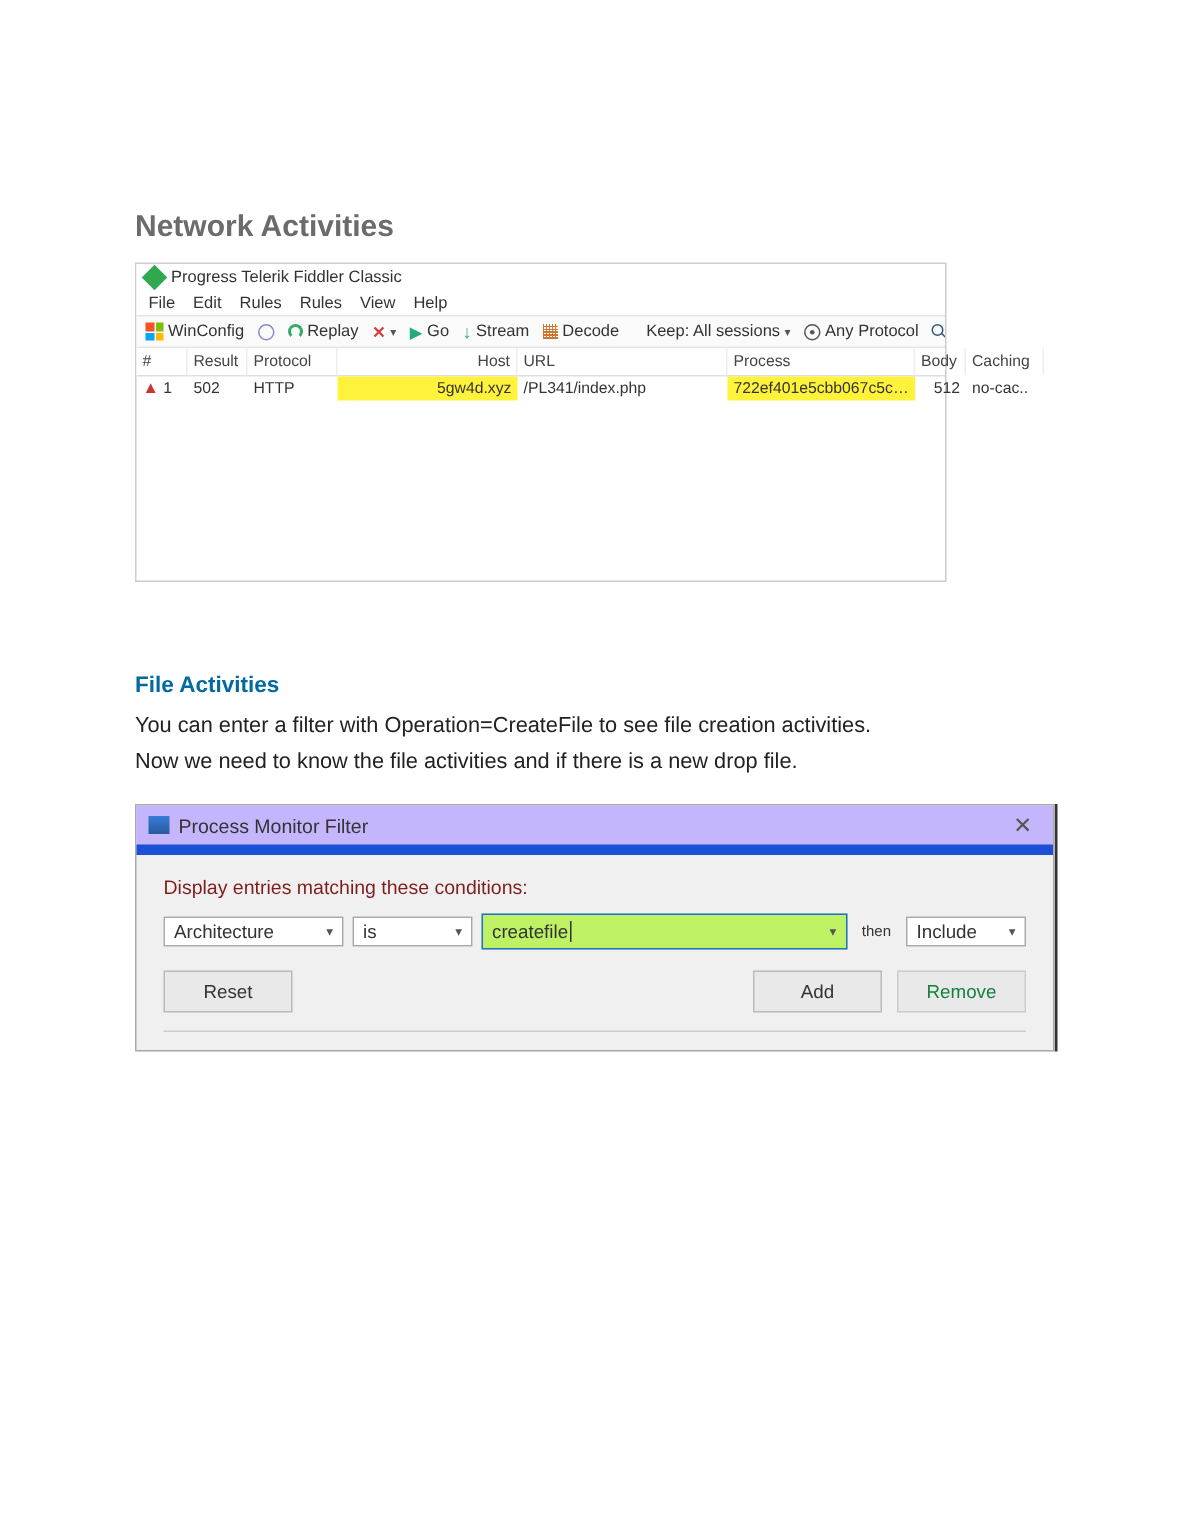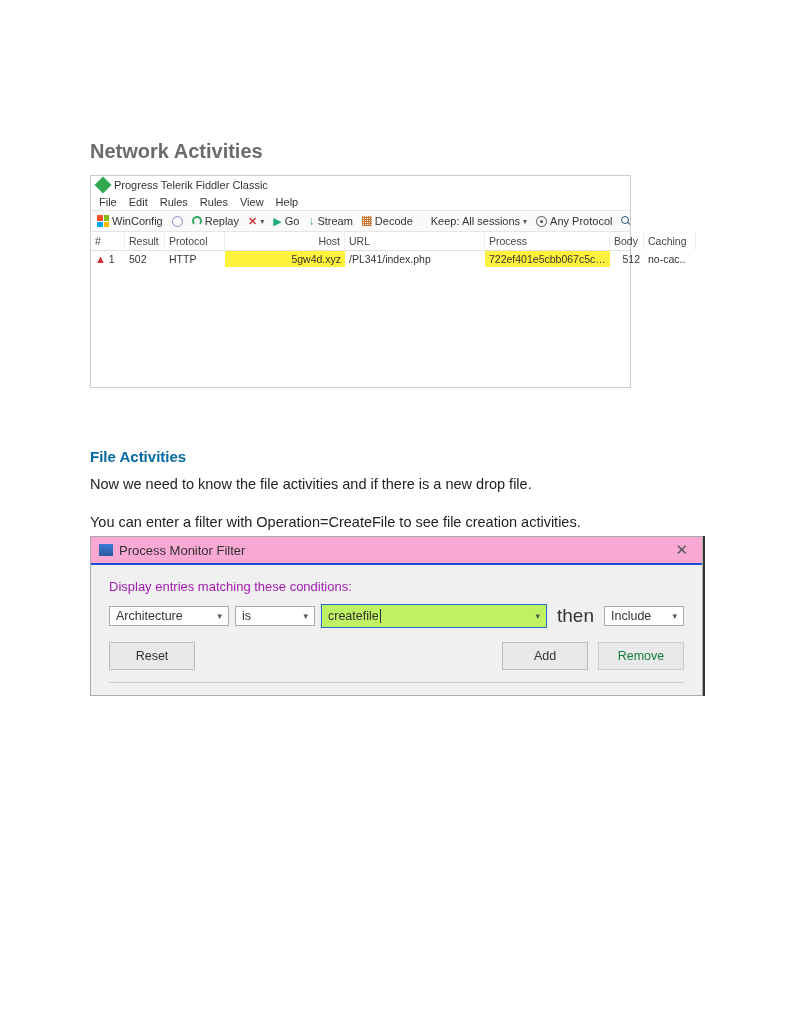--- a/index.html
+++ b/index.html
@@ -130,45 +130,45 @@
   }
   .pm-dialog {
     font-family:"Segoe UI", Tahoma, sans-serif;
     background:#f0f0f0;
     border:1px solid #aaa;
   }
   .pm-titlebar {
     display:flex;
     align-items:center;
     justify-content:space-between;
-    background:#f9a8d4;
+    background:#c4b5fd;
     padding:4px 8px;
-    border-bottom:2px solid #1d4ed8;
+    border-bottom:7px solid #1d4ed8;
   }
   .pm-titlebar-left { display:flex; align-items:center; gap:6px; font-size:13px; color:#333; }
   .pm-icon { width:14px;height:12px;background:linear-gradient(#3a7bd5,#285a9e); }
   .pm-close { font-size:15px;color:#555;padding:0 6px;cursor:default; }
   .pm-content { padding:14px 18px 12px 18px; }
-  .pm-label { font-size:13px;color:#a21caf;margin-bottom:10px; }
+  .pm-label { font-size:13px;color:#7f1d1d;margin-bottom:10px; }
   .pm-row { display:flex;align-items:center;gap:6px;margin-bottom:14px; }
   .pm-select {
     display:flex;align-items:center;justify-content:space-between;
     background:#fff;border:1px solid #aaa;
     font-size:12.5px;color:#333;height:20px;padding:0 6px;
   }
   .pm-select .dd { font-size:9px;color:#555; }
   .pm-input {
     background:#bef264;border:1px solid #1e6fd6;
     font-size:12.5px;color:#333;height:24px;padding:0 6px;
     display:flex;align-items:center;justify-content:space-between;
     flex:1;
   }
   .pm-input .dd { font-size:9px;color:#555; }
   .pm-cursor { border-right:1px solid #333; padding-right:1px; }
-  .pm-then { font-size:19px;color:#333;padding:0 4px; }
+  .pm-then { font-size:10px;color:#333;padding:0 4px; }
   .pm-btn-row { display:flex;justify-content:space-between;gap:10px; }
   .pm-btn {
     width:86px;height:28px;
     display:flex;align-items:center;justify-content:center;
     background:#e9e9e9;border:1px solid #bbb;
     font-size:12.5px;color:#333;
   }
   .pm-btn.disabled { color:#15803d;border-color:#ccc; }
   .pm-btn-right { display:flex;gap:10px; }
   .pm-hr { margin:12px 0 0 0;border:0;border-top:1px solid #ccc; }
@@ -261,22 +261,22 @@
       <div class="hl" style="text-align:right">5gw4d.xyz</div>
       <div>/PL341/index.php</div>
       <div class="hl">722ef401e5cbb067c5c3…</div>
       <div style="text-align:right">512</div>
       <div>no-cac..</div>
     </div>
     <div class="fiddler-body"></div>
   </div>
 
   <h3 class="sub-title">File Activities</h3>
+  <p class="body-text" style="margin-bottom:4px">You can enter a filter with Operation=CreateFile to see file creation activities.</p>
   <p class="body-text">Now we need to know the file activities and if there is a new drop file.</p>
-  <p class="body-text" style="margin-bottom:4px">You can enter a filter with Operation=CreateFile to see file creation activities.</p>
 
   <div class="pm-outer">
   <div class="pm-dialog">
     <div class="pm-titlebar">
       <div class="pm-titlebar-left">
         <span class="pm-icon"></span>
         <span>Process Monitor Filter</span>
       </div>
       <span class="pm-close">✕</span>
     </div>

